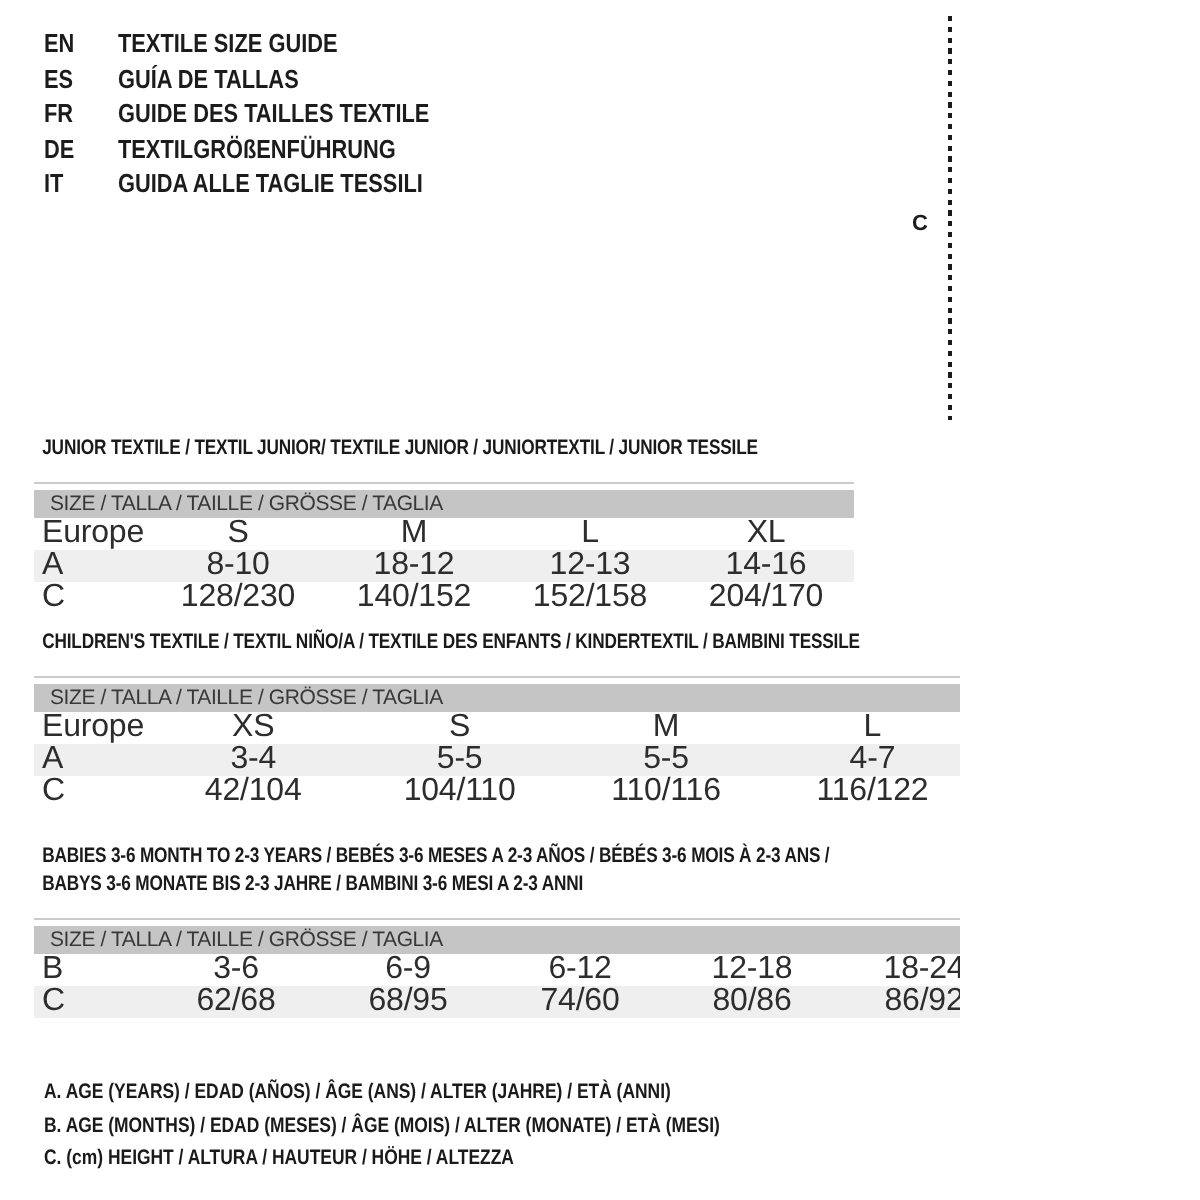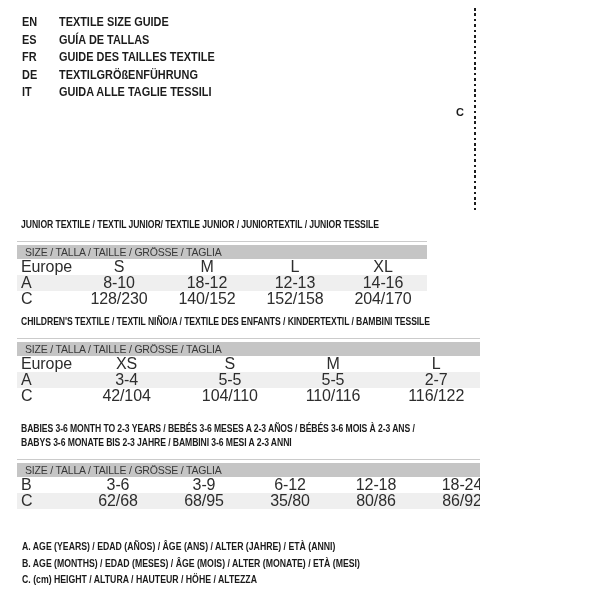--- a/index.html
+++ b/index.html
@@ -143,21 +143,21 @@
             <span class="tbl-cell">S</span>
             <span class="tbl-cell">M</span>
             <span class="tbl-cell">L</span>
             <span class="tbl-cell">XL</span>
           </div>
           <div class="tbl-row shaded">
             <span class="tbl-label">A</span>
             <span class="tbl-cell">3-4</span>
             <span class="tbl-cell">5-5</span>
             <span class="tbl-cell">5-5</span>
-            <span class="tbl-cell">2-7</span>
+            <span class="tbl-cell">4-7</span>
             <span class="tbl-cell">7-8</span>
           </div>
           <div class="tbl-row">
             <span class="tbl-label">C</span>
             <span class="tbl-cell">42/104</span>
             <span class="tbl-cell">104/110</span>
             <span class="tbl-cell">110/116</span>
             <span class="tbl-cell">116/122</span>
             <span class="tbl-cell">122/128</span>
           </div>
@@ -170,31 +170,31 @@
         <div class="title-line">BABIES 3-6 MONTH TO 2-3 YEARS / BEBÉS 3-6 MESES A 2-3 AÑOS / BÉBÉS 3-6 MOIS À 2-3 ANS /</div>
         <div class="title-line">BABYS 3-6 MONATE BIS 2-3 JAHRE / BAMBINI 3-6 MESI A 2-3 ANNI</div>
       </div>
     <div class="tbl">
       <div class="tbl-rule"></div>
       <div class="tbl-bar">SIZE / TALLA / TAILLE / GRÖSSE / TAGLIA</div>
       <div class="tbl-rows">
           <div class="tbl-row">
             <span class="tbl-label">B</span>
             <span class="tbl-cell">3-6</span>
-            <span class="tbl-cell">3-9</span>
+            <span class="tbl-cell">6-9</span>
             <span class="tbl-cell">6-12</span>
             <span class="tbl-cell">12-18</span>
             <span class="tbl-cell">18-24</span>
             <span class="tbl-cell">24-68</span>
           </div>
           <div class="tbl-row shaded">
             <span class="tbl-label">C</span>
             <span class="tbl-cell">62/68</span>
             <span class="tbl-cell">68/95</span>
-            <span class="tbl-cell">35/80</span>
+            <span class="tbl-cell">74/60</span>
             <span class="tbl-cell">80/86</span>
             <span class="tbl-cell">86/92</span>
             <span class="tbl-cell">92/50</span>
           </div>
         </div>
     </div>
   </section>
 
   <div class="notes">
     <div class="note-line">A. AGE (YEARS) / EDAD (AÑOS) / ÂGE (ANS) / ALTER (JAHRE) / ETÀ (ANNI)</div>

